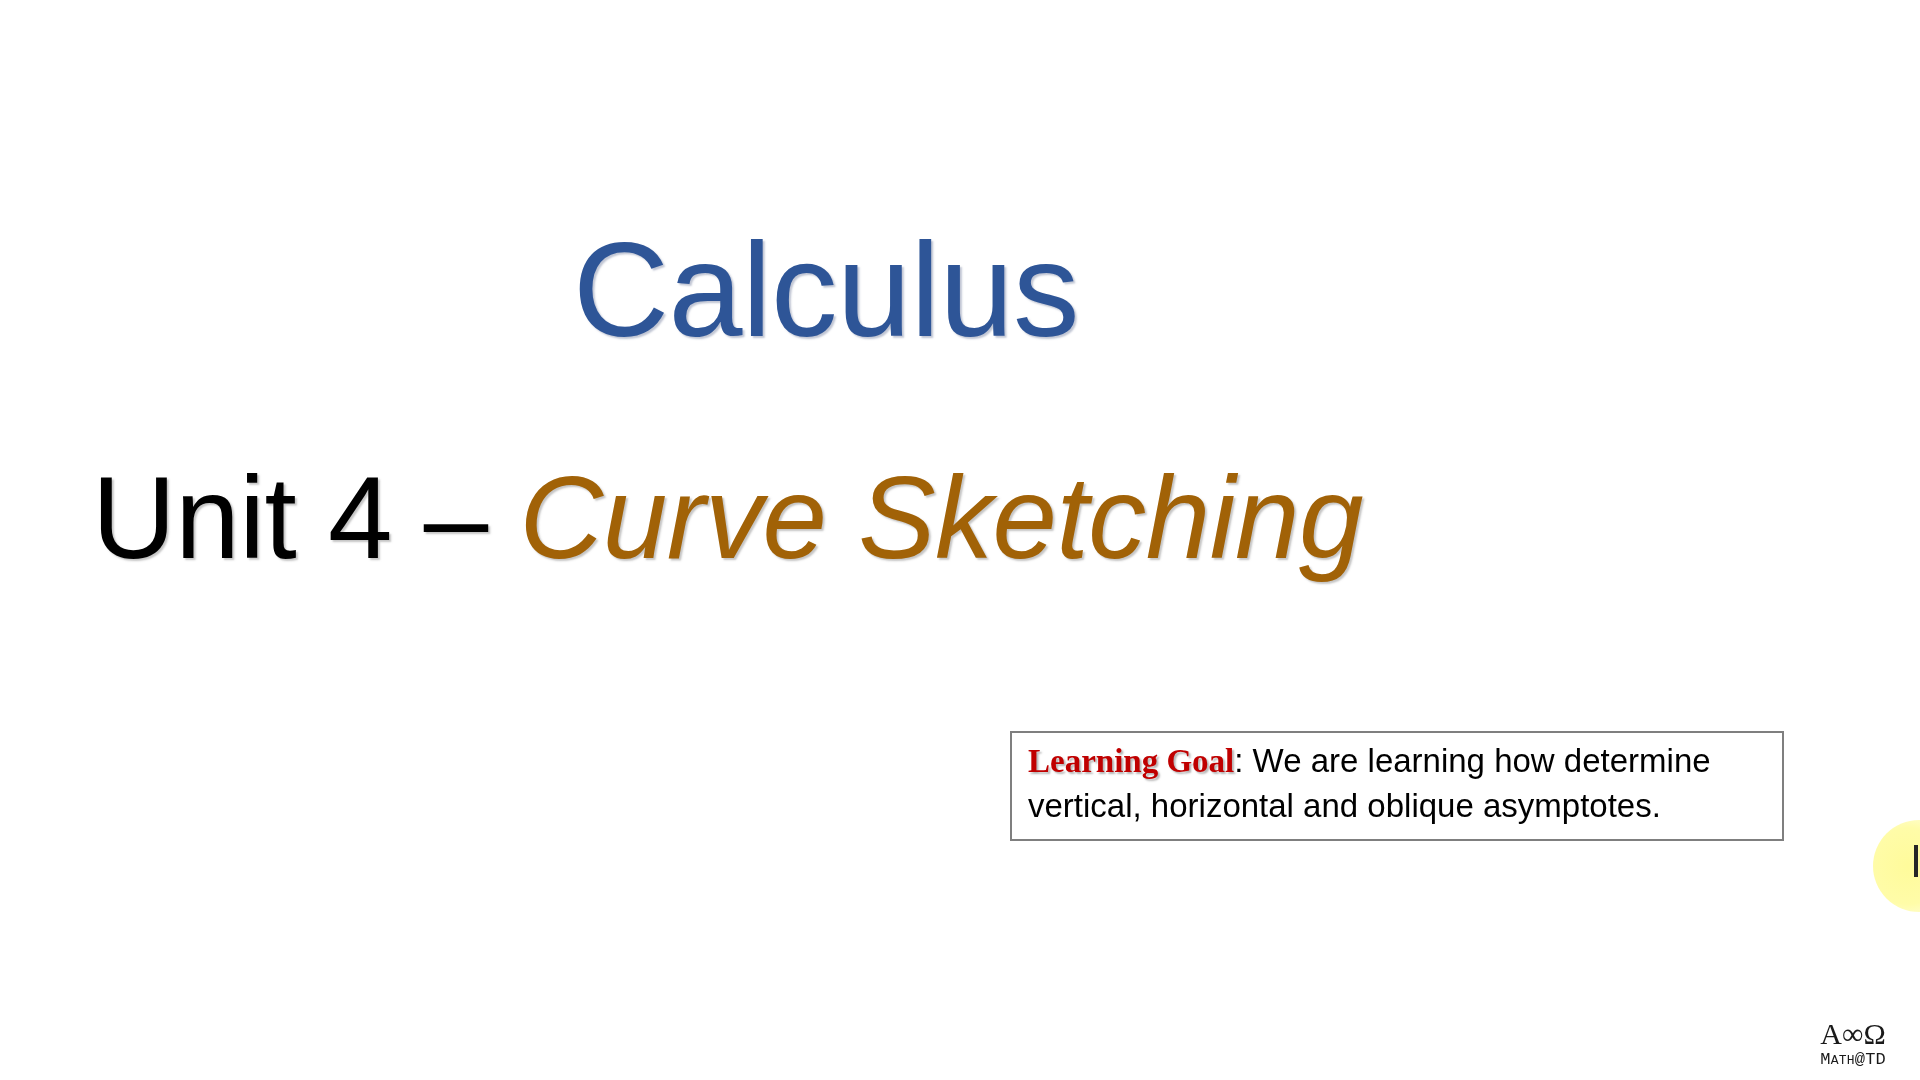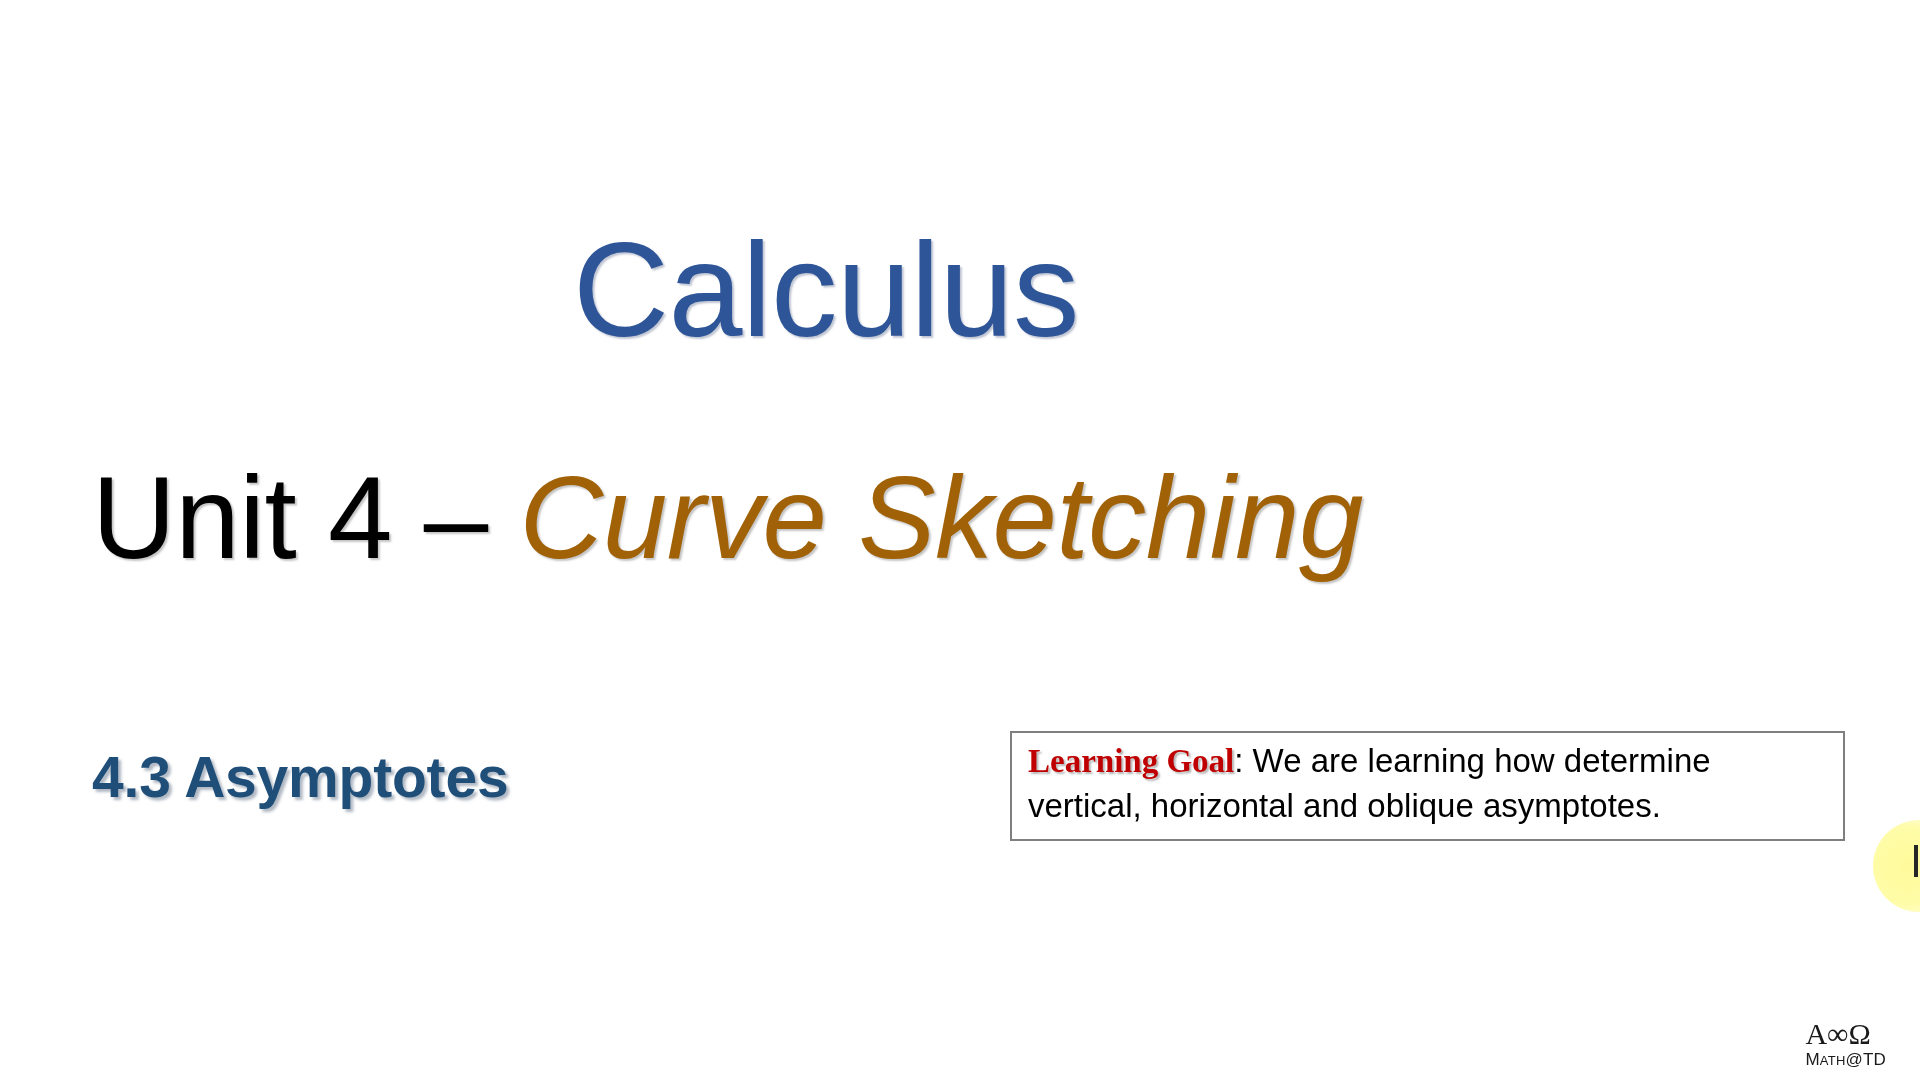--- a/index.html
+++ b/index.html
@@ -73,21 +73,21 @@
     text-shadow: 3px 3px 3px rgba(150,160,175,0.75);
     white-space: nowrap;
   }
   .section-heading .hd-line { display: block; }
 
   
   .goal-box {
     position: absolute;
     left: 1010px;
     top: 731px;
-    width: 835px;
+    width: 774px;
     height: 110px;
     box-sizing: border-box;
     border: 2px solid #7F7F7F;
     background: #ffffff;
     padding: 6px 14px 0 16px;
   }
   .goal-text {
     font-family: "Liberation Sans", sans-serif;
     font-size: 33px;
     line-height: 1.33;
@@ -132,42 +132,41 @@
     color: #1A1A1A;
     line-height: 1.0;
   }
   .logo-mark {
     font-family: "Liberation Serif", serif;
     font-size: 30px;
     letter-spacing: 0px;
     display: block;
   }
   .logo-sub {
-    font-family: Liberation Sans, sans-serif;
+    font-family: Liberation Mono, monospace;
     font-size: 17px;
     display: block;
     margin-top: 2px;
     letter-spacing: 0.2px;
   }
   .logo-sub .sc-big { font-size: 17px; }
   .logo-sub .sc-small { font-size: 13px; }
 </style>
 </head>
 <body>
 
 <div id="slide">
 
   <div class="slide-title">Calculus</div>
 
   <div class="unit-line">
     <span class="unit-plain">Unit 4 – </span><span class="unit-topic">Curve Sketching</span>
   </div>
 
   <div class="section-heading">
-    <span class="hd-line">4.3 Asymptotes</span>
   </div>
 
   <div class="goal-box">
     <p class="goal-text"><span class="goal-label">Learning Goal</span><span class="goal-colon">:</span><span> We are learning how determine vertical, horizontal and oblique asymptotes.</span></p>
   </div>
 
   <div class="glow-blob"></div>
   <div class="glow-mark"></div>
 
   <div class="logo">

